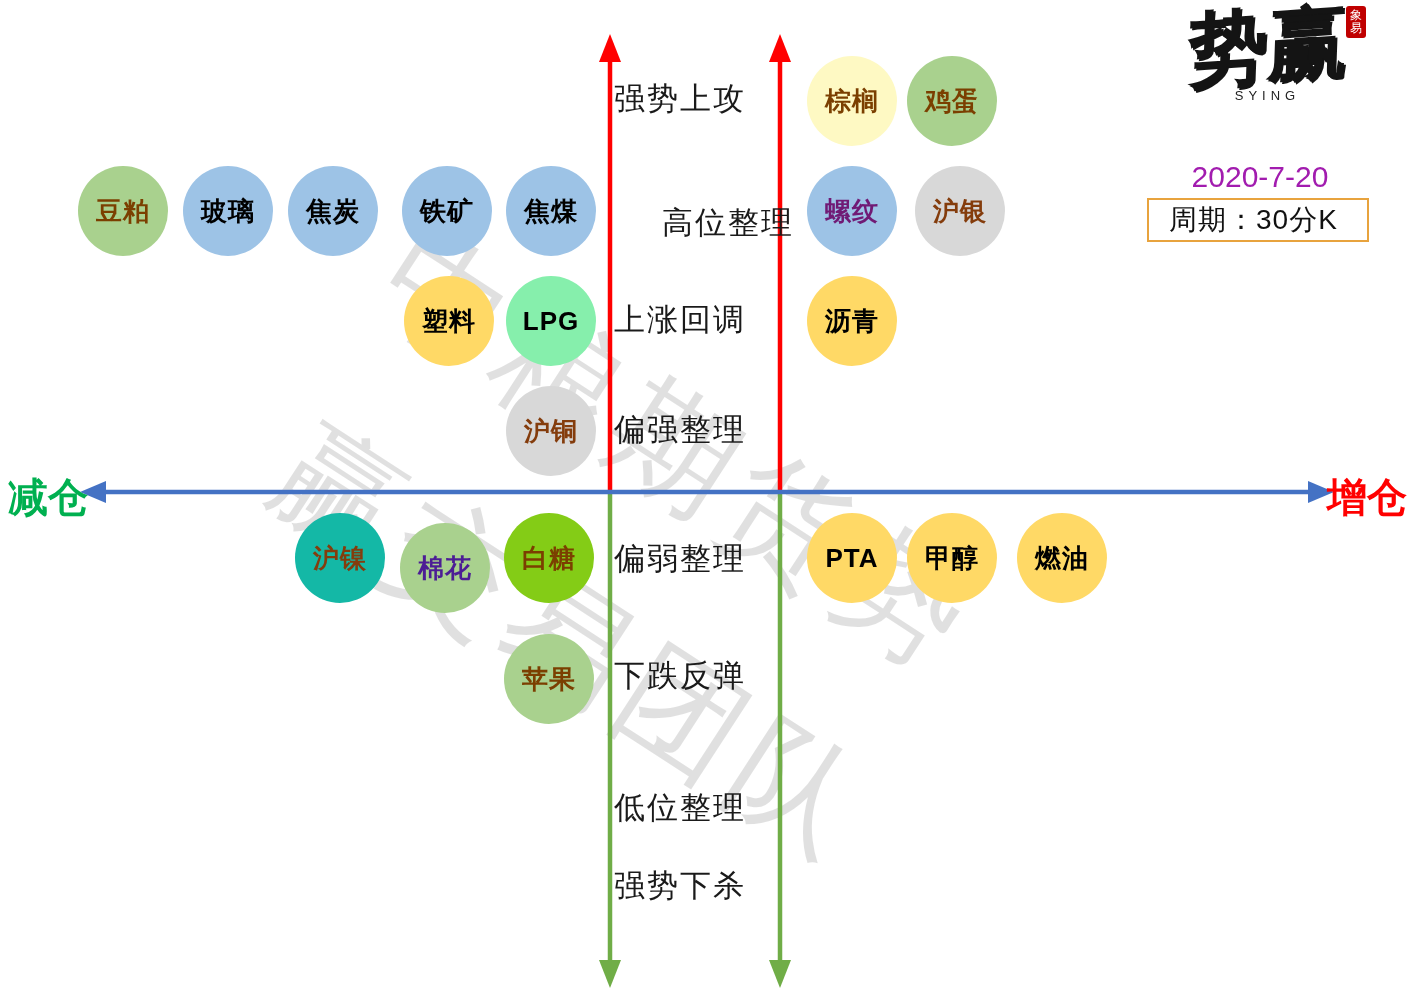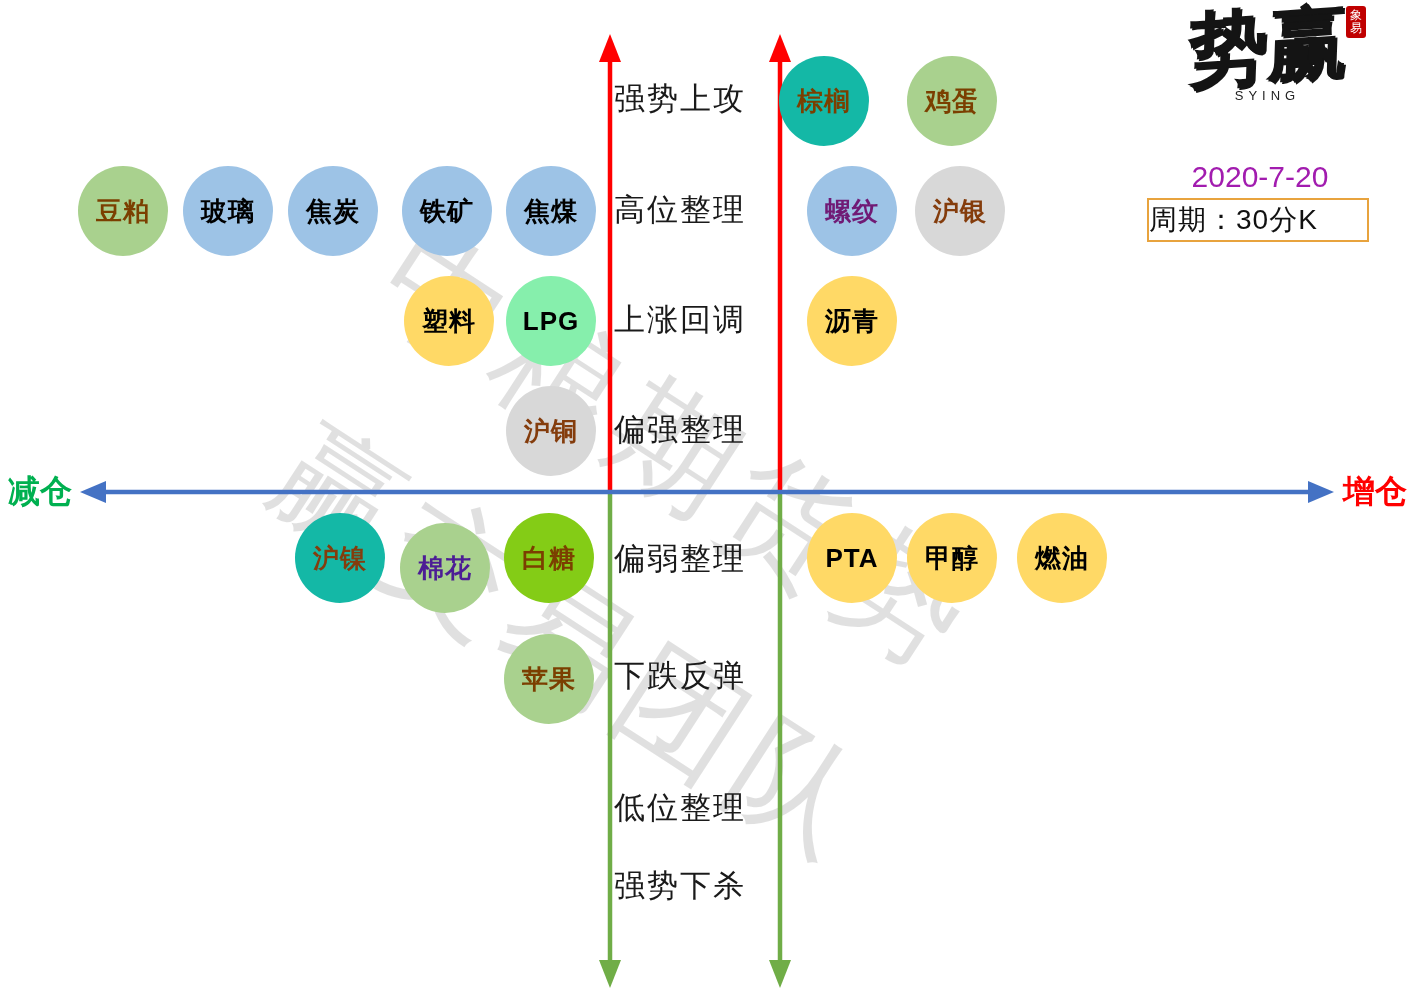--- a/index.html
+++ b/index.html
@@ -11,21 +11,21 @@
   
   .wm-line{
     position:absolute;white-space:nowrap;font-size:126px;letter-spacing:10px;
     font-weight:400;transform:rotate(33deg);transform-origin:0 0;pointer-events:none;
   }
   #wm1{left:438px;top:196px;}
   #wm2{left:332px;top:388px;}
   
   #axes-svg{position:absolute;left:0;top:0;z-index:1;}
   
-  .axis-label{position:absolute;top:470px;font-size:32px;font-weight:bold;z-index:4;}
+  .axis-label{position:absolute;top:470px;font-size:40px;font-weight:bold;z-index:4;}
   .axis-label.left{left:8px;}
   .axis-label.right{right:10px;}
   
   #levels{position:absolute;left:0;top:0;z-index:3;}
   .level{
     position:absolute;left:612px;width:136px;text-align:center;
     font-size:31px;color:#1a1a1a;letter-spacing:2px;white-space:nowrap;
   }
   
   #bubbles{position:absolute;left:0;top:0;z-index:2;}
@@ -48,21 +48,21 @@
   .logo-sub{
     font-size:13px;font-weight:normal;letter-spacing:5px;color:#222222;margin-top:2px;
   }
   #date-label{
     position:absolute;left:1147px;top:160px;width:226px;z-index:4;
     text-align:center;font-size:30px;color:#a21caf;
   }
   #period-box{
     position:absolute;left:1147px;top:198px;width:222px;height:44px;z-index:4;
     border:2px solid #e8a33d;display:flex;align-items:center;justify-content:flex-start;
-    padding-left:0;font-size:28px;color:#111111;letter-spacing:1px;box-sizing:border-box;
+    padding-left:20px;font-size:28px;color:#111111;letter-spacing:1px;box-sizing:border-box;
   }
 </style>
 </head>
 <body>
 
 <div class="layer" style="z-index:0;">
   <div class="wm-line" id="wm1" style="color: rgba(0, 0, 0, 0.12);">中粮期货势</div>
   <div class="wm-line" id="wm2" style="color: rgba(0, 0, 0, 0.12);">赢交易团队</div>
 </div>
 
@@ -81,21 +81,21 @@
   <line x1="102" y1="492" x2="1312" y2="492" stroke-width="4.5" stroke="#4472c4"></line>
   <polygon points="80,492 106,481 106,503" fill="#4472c4"></polygon>
   <polygon points="1334,492 1308,481 1308,503" fill="#4472c4"></polygon>
 </svg>
 
 <div class="axis-label left" id="axis-left" style="color: rgb(0, 176, 80);">减仓</div>
 <div class="axis-label right" id="axis-right" style="color: rgb(255, 0, 0);">增仓</div>
 
 <div id="levels">
     <div class="level" style="top: 78px;">强势上攻</div>
-    <div class="level" style="top: 189px;">高位整理</div>
+    <div class="level" style="top: 202px; padding-left: 48px;">高位整理</div>
     <div class="level" style="top: 299px;">上涨回调</div>
     <div class="level" style="top: 409px;">偏强整理</div>
     <div class="level" style="top: 538px;">偏弱整理</div>
     <div class="level" style="top: 655px;">下跌反弹</div>
     <div class="level" style="top: 755px; margin-top: 32px;">低位整理</div>
     <div class="level" style="top: 865px;">强势下杀</div>
   </div>
 
 <div id="bubbles">
     <div class="bubble" style="left: 78px; top: 166px; background: rgb(169, 209, 142); color: rgb(123, 63, 0);">豆粕</div>
@@ -103,21 +103,21 @@
     <div class="bubble" style="left: 288px; top: 166px; background: rgb(157, 195, 230); color: rgb(0, 0, 0);">焦炭</div>
     <div class="bubble" style="left: 402px; top: 166px; background: rgb(157, 195, 230); color: rgb(0, 0, 0);">铁矿</div>
     <div class="bubble" style="left: 506px; top: 166px; background: rgb(157, 195, 230); color: rgb(0, 0, 0);">焦煤</div>
     <div class="bubble" style="left: 404px; top: 276px; background: rgb(255, 217, 102); color: rgb(0, 0, 0);">塑料</div>
     <div class="bubble" style="left: 506px; top: 276px; background: #86efac; color: rgb(0, 0, 0);">LPG</div>
     <div class="bubble" style="left: 506px; top: 386px; background: rgb(216, 216, 216); color: rgb(132, 60, 12);">沪铜</div>
     <div class="bubble" style="left: 295px; top: 513px; background: #14b8a6; color: rgb(132, 60, 12);">沪镍</div>
     <div class="bubble" style="left: 400px; top: 523px; background: rgb(169, 209, 142); color: #4c1d95;">棉花</div>
     <div class="bubble" style="left: 504px; top: 513px; background: #84cc16; color: rgb(123, 63, 0);">白糖</div>
     <div class="bubble" style="left: 504px; top: 634px; background: rgb(169, 209, 142); color: rgb(123, 63, 0);">苹果</div>
-    <div class="bubble" style="left: 779px; top: 56px; background: #14b8a6; color: rgb(123, 63, 0);">棕榈</div>
+    <div class="bubble" style="left: 807px; top: 56px; background: #fef9c3; color: rgb(123, 63, 0);">棕榈</div>
     <div class="bubble" style="left: 907px; top: 56px; background: rgb(169, 209, 142); color: rgb(123, 63, 0);">鸡蛋</div>
     <div class="bubble" style="left: 807px; top: 166px; background: rgb(157, 195, 230); color: #701a75;">螺纹</div>
     <div class="bubble" style="left: 915px; top: 166px; background: rgb(216, 216, 216); color: rgb(132, 60, 12);">沪银</div>
     <div class="bubble" style="left: 807px; top: 276px; background: rgb(255, 217, 102); color: rgb(0, 0, 0);">沥青</div>
     <div class="bubble" style="left: 807px; top: 513px; background: rgb(255, 217, 102); color: rgb(0, 0, 0);">PTA</div>
     <div class="bubble" style="left: 907px; top: 513px; background: rgb(255, 217, 102); color: rgb(0, 0, 0);">甲醇</div>
     <div class="bubble" style="left: 1017px; top: 513px; background: rgb(255, 217, 102); color: rgb(0, 0, 0);">燃油</div>
   </div>
 
 <div id="logo">

